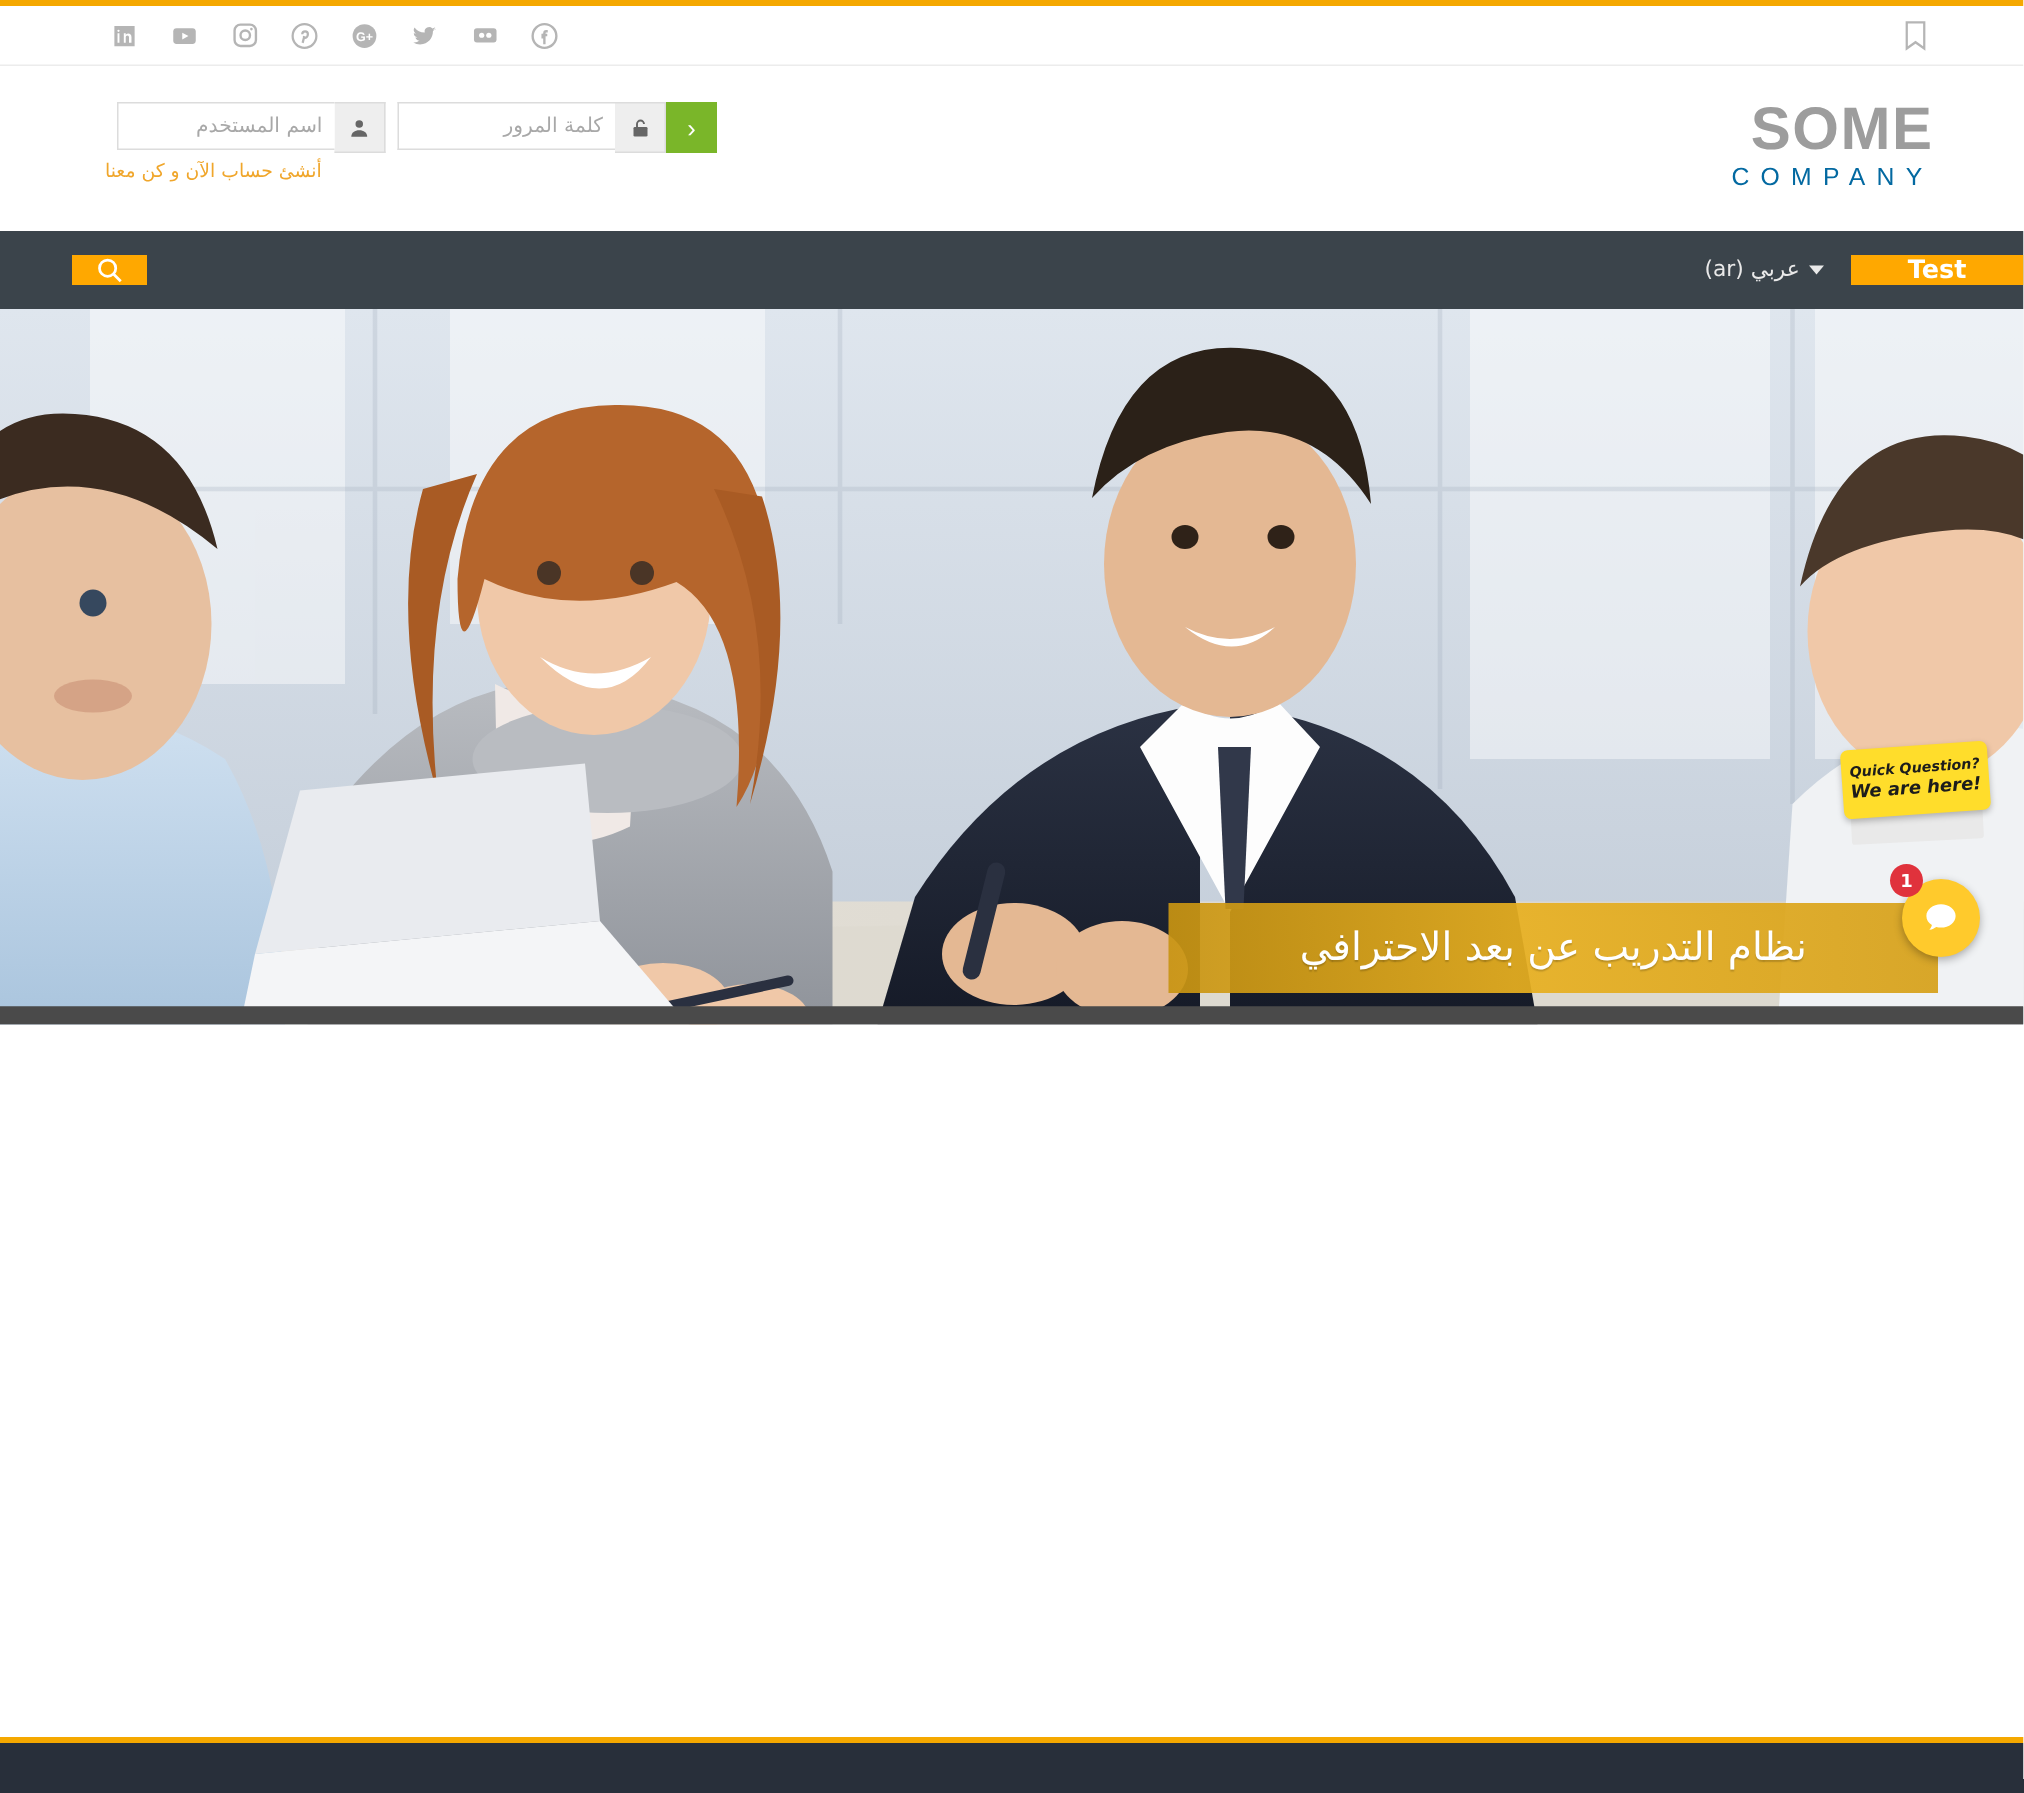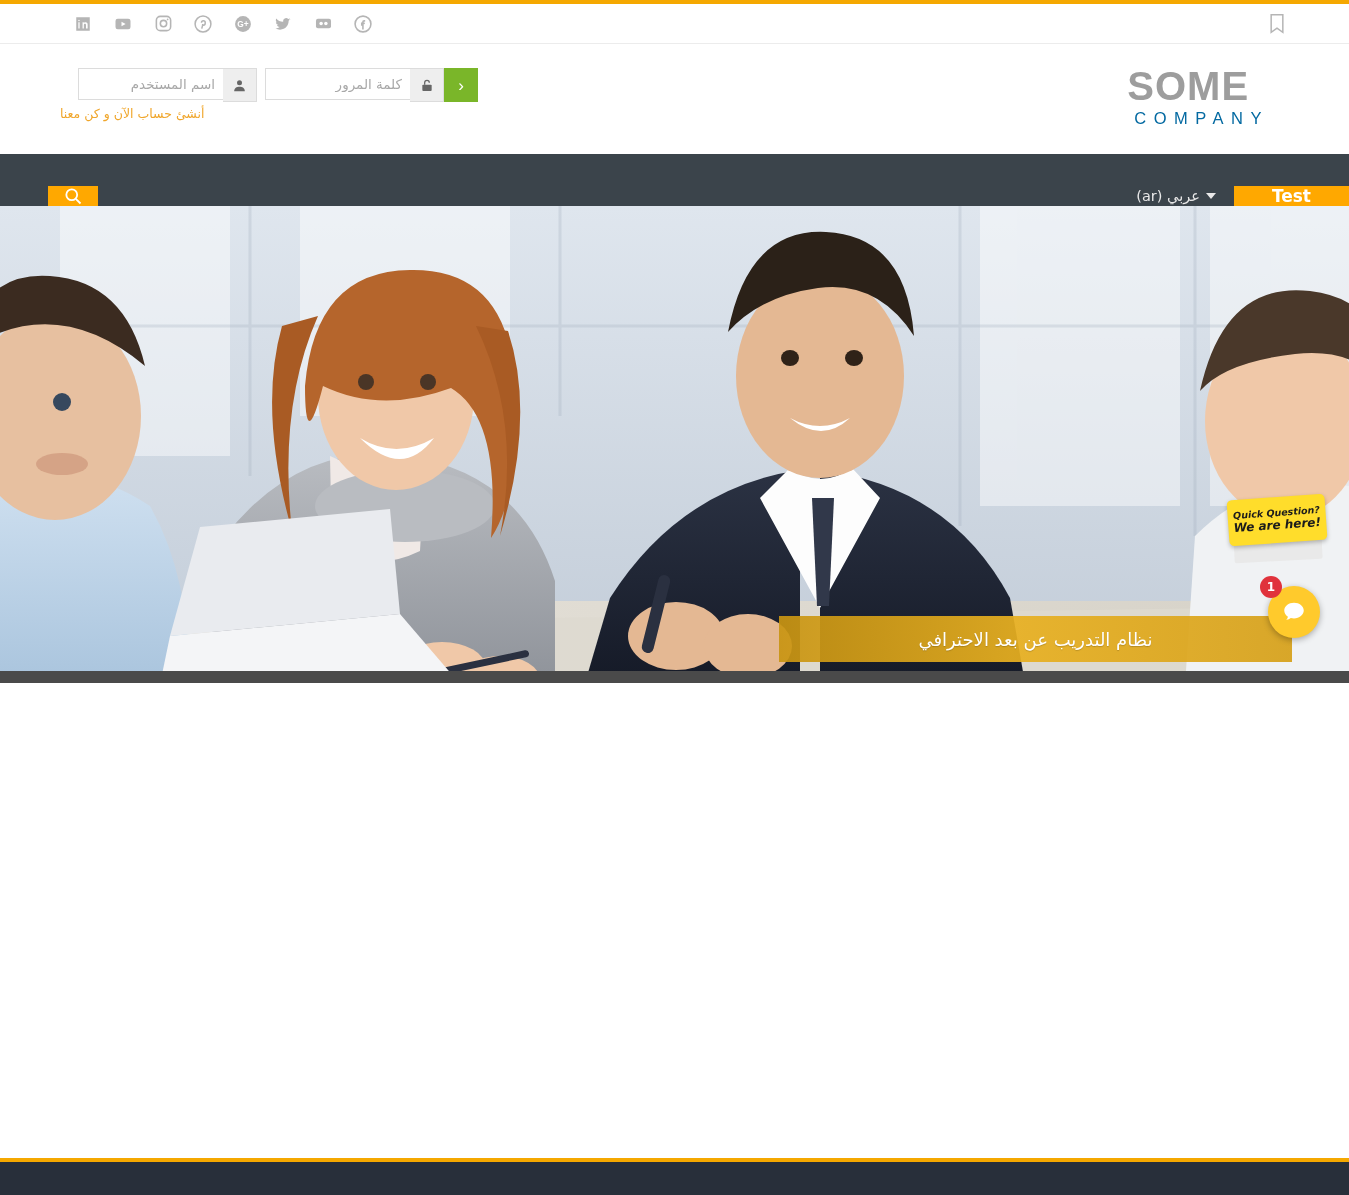--- a/index.html
+++ b/index.html
@@ -43,54 +43,54 @@
     padding: 0 8px; font-size: 13.5px; color:#333; text-align: right;
     font-family: "DejaVu Sans", sans-serif; outline: none; background:#fff;
   }
   .field-input::placeholder { color:#a8a8a8; }
   .login-submit {
     width: 34px; height: 34px; background:#7ab629; border:none; color:#fff;
     display:flex; align-items:center; justify-content:center; cursor:pointer;
     font-size: 17px; line-height:1;
   }
   .signup-link {
-    position:absolute; left: 60px; top: 62px;
+    position:absolute; left: 70px; top: 62px;
     color:#f0a62b; font-size: 12.5px; text-decoration:none; direction: rtl;
   }
   .brand-logo {
-    position:absolute; right: 80px; top: 22px; text-align: left; line-height:1;
+    position:absolute; right: 60px; top: 22px; text-align: right; line-height:1;
     font-family: "Liberation Sans", sans-serif;
   }
   .brand-logo .b1 { font-size: 40px; font-weight: 800; letter-spacing: 1px; color:#9d9d9d; }
   .brand-logo .b2 { font-size: 16.5px; font-weight: 500; letter-spacing: 7.5px; color:#0369a1; margin-top: 4px; padding-left:7px; }
 
   
-  .navbar { height: 52px; background:#3b444b; display:flex; align-items:flex-end; position:relative; direction:ltr; }
+  .navbar { height: 52px; background:#3b444b; display:flex; align-items:center; position:relative; direction:ltr; }
   .nav-search {
     width: 50px; background:#ffa800; display:flex; align-items:center; justify-content:center;
     margin-left: 48px; cursor:pointer; color:#fff;
   }
   .nav-right { margin-left:auto; display:flex; align-items:stretch; direction:ltr; }
   .nav-item {
     display:flex; align-items:center; padding: 0 18px; color:#e9e9e9;
     font-size: 14.5px; text-decoration:none; white-space:nowrap; direction:rtl;
   }
   .nav-item.lang { gap:6px; }
   .nav-item.test { background:#ffa800; color:#fff; font-weight:600; font-size:17px; padding: 0 38px; }
   .caret { width:0;height:0;border-left:5px solid transparent;border-right:5px solid transparent;border-top:6px solid #e9e9e9; }
 
   
   .hero { position:relative; height: 477px; overflow:hidden; background:#cfd6de; }
   .hero-canvas { position:absolute; inset:0; }
   .hero-bottom-bar { position:absolute; left:0; right:0; bottom:0; height:12px; background:#4a4a4a; }
   .hero-banner {
-    position:absolute; right: 57px; bottom: 21px; height: 46px; width: 513px;
+    position:absolute; right: 57px; bottom: 21px; height: 60px; width: 513px;
     background: linear-gradient(90deg, rgba(200,148,18,.92) 0%, rgba(232,176,32,.92) 45%, rgba(214,160,24,.92) 100%);
     display:flex; align-items:center; justify-content:center;
-    color:#ffffff; font-size: 18px; direction: rtl; letter-spacing:.3px;
+    color:#ffffff; font-size: 26px; direction: rtl; letter-spacing:.3px;
     text-shadow: 0 1px 1px rgba(0,0,0,.18);
   }
   .chat-widget { position:absolute; right: 23px; bottom: 45px; width: 100px; height:145px; }
   .chat-tooltip {
     position:absolute; right: 0; top: 4px; width: 98px; height: 46px;
     background:#ffdd2b; border-radius: 5px; transform: rotate(-4deg);
     box-shadow: 0 2px 4px rgba(0,0,0,.25);
     display:flex; flex-direction:column; align-items:center; justify-content:center;
     direction:ltr; line-height:1.1; color:#1c1c1c;
   }

